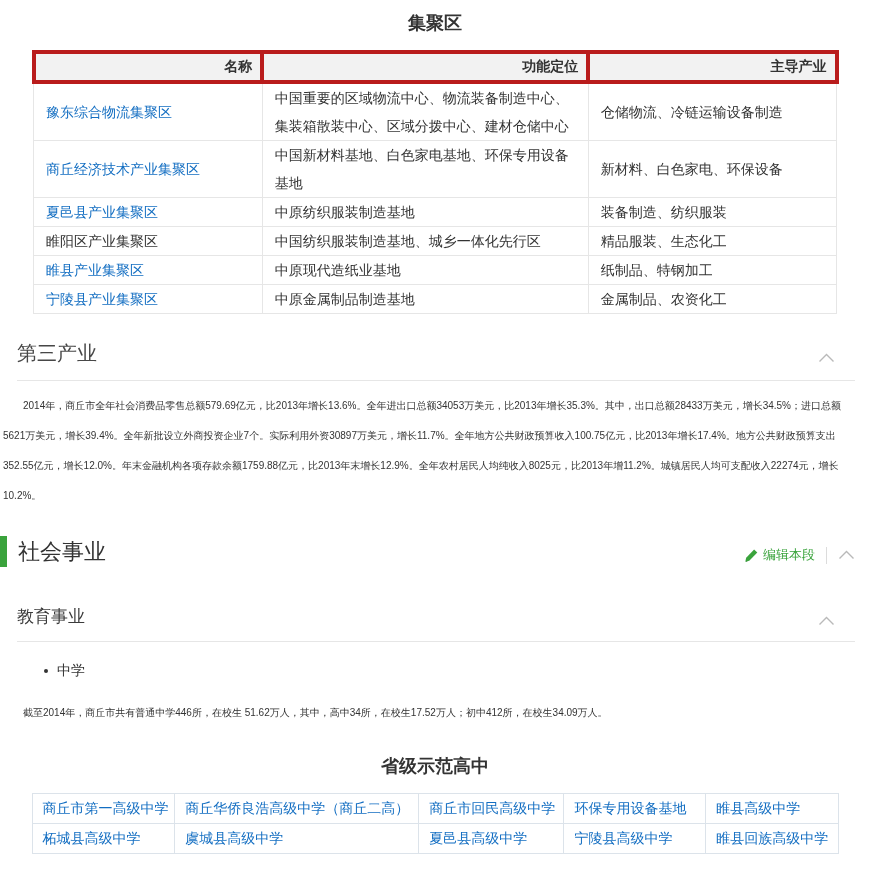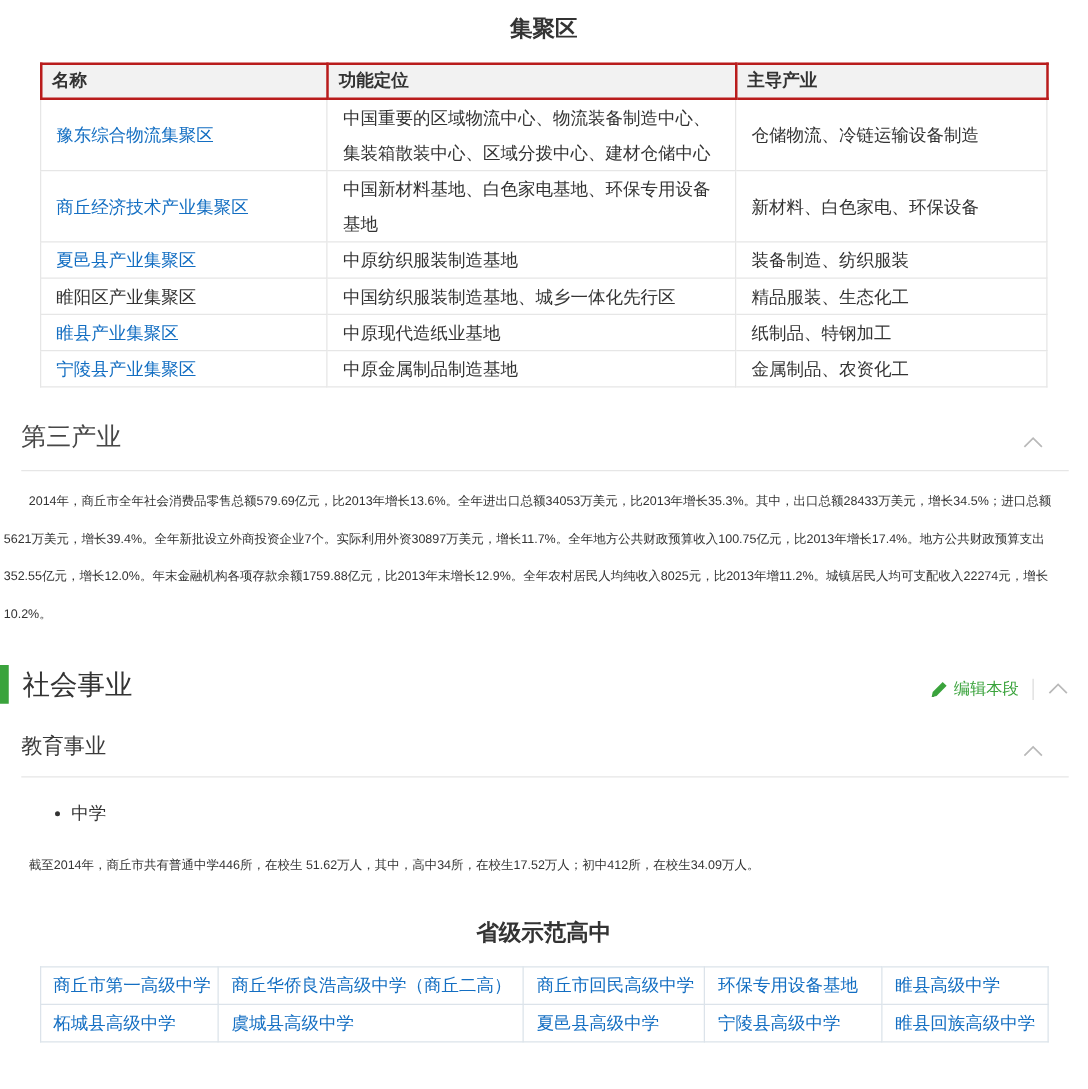--- a/index.html
+++ b/index.html
@@ -9,21 +9,21 @@
     font-family:"Liberation Sans", sans-serif;
     color:#333; font-size:14px;
   }
   a { color:#136ec2; text-decoration:none; cursor:pointer; }
 
   
   .tbl-caption { text-align:center; font-weight:bold; font-size:18px; color:#333; padding:11px 0 15px; }
 
   
   table.agg { width:807px; margin:0 auto; border-collapse:collapse; font-size:14px; table-layout:fixed; }
-  table.agg th { background:#f2f2f2; border:2px solid #b91c1c; font-weight:bold; text-align:left; padding:4px 8px; color:#333; }
+  table.agg th { background:#f2f2f2; border:4px solid #b91c1c; font-weight:bold; text-align:right; padding:4px 8px; color:#333; }
   table.agg td { border:1px solid #e6e6e6; padding:0 12px; line-height:28px; vertical-align:middle; }
 
   
   .h3-block { position:relative; margin:20px 15px 0 17px; padding:6px 0 13px; border-bottom:1px solid #e6e6e6; }
   .h3-title { font-size:20px; color:#474747; font-weight:normal; display:inline-block; }
   .h4-title { font-size:17px; color:#3b3b3b; font-weight:normal; display:inline-block; }
   .chev-right { position:absolute; right:18px; top:50%; margin-top:-9px; padding:2px; cursor:pointer; }
 
   .h2-block { position:relative; display:flex; align-items:flex-end; margin:24px 0 0 0; height:32px; }
   .h2-bar { width:7px; height:31px; background:#3aa33c; margin-right:11px; flex:none; }
@@ -117,21 +117,21 @@
     </span>
     <span class="v-div"></span>
     <span style="cursor:pointer;">
       <svg width="17" height="10" viewBox="0 0 17 10">
           <polyline points="1.5,8.5 8.5,1.5 15.5,8.5" fill="none" stroke="#b9b9b9" stroke-width="1.4"></polyline>
         </svg>
     </span>
   </span>
 </div>
 
-<div class="h3-block" style="margin-top:16px;">
+<div class="h3-block" style="margin-top:32px;">
   <span class="h4-title">教育事业</span>
   <span class="chev-right">
     <svg width="17" height="10" viewBox="0 0 17 10">
         <polyline points="1.5,8.5 8.5,1.5 15.5,8.5" fill="none" stroke="#b9b9b9" stroke-width="1.4"></polyline>
       </svg>
   </span>
 </div>
 
 <div class="bullet-line">
   <span class="dot"></span>

